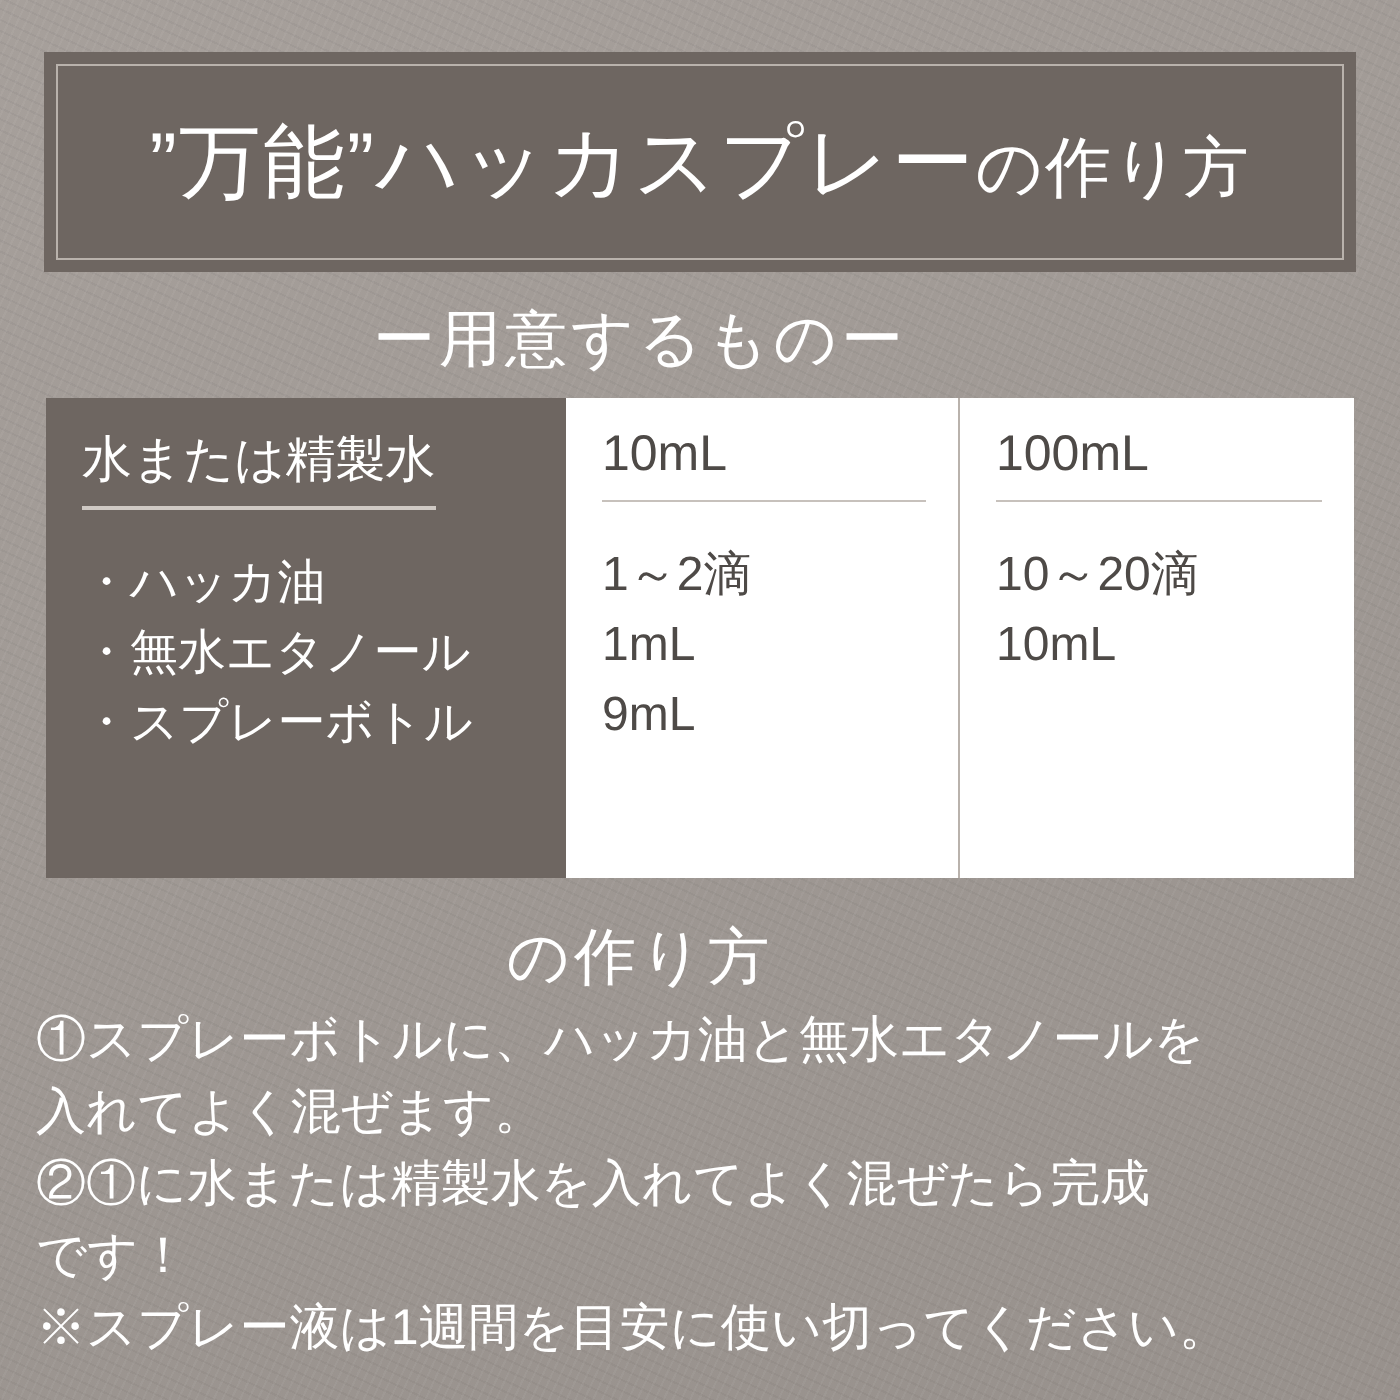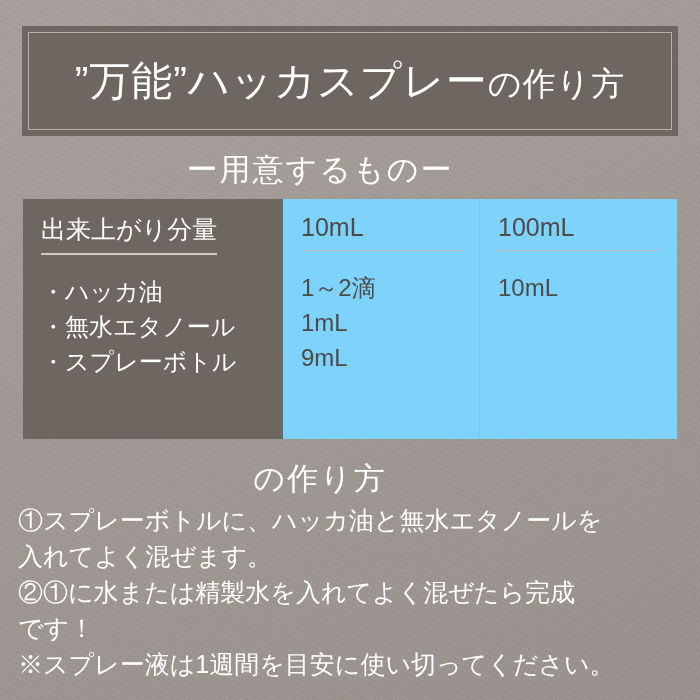--- a/index.html
+++ b/index.html
@@ -101,21 +101,21 @@
   .left-list {
     margin-top: 19px;
   }
   .left-list div {
     font-size: 24px;
     line-height: 35px;
     white-space: nowrap;
   }
   .table-right {
     flex: 1;
-    background: #7dd3fc;
+    background: #ffffff;
     display: flex;
     color: #4e4a47;
     box-sizing: border-box;
   }
   .col {
     box-sizing: border-box;
     padding: 14px 0 0 18px;
   }
   .col.col-a { width: 196px; }
   .col.col-b { width: 198px; border-left: 1px solid #b9b2ac; }
@@ -159,39 +159,40 @@
   <div class="title-banner">
     <div class="title-inner">
       <div class="title-text"><span>”万能”</span><span>ハッカスプレー</span><span class="small">の作り方</span></div>
     </div>
   </div>
 
   <div class="section-heading" id="heading-materials">ー用意するものー</div>
 
   <div class="table-wrap">
     <div class="table-left">
-      <div class="left-head">出来上がり分量</div>
+      <div class="left-head">水または精製水</div>
       <div class="left-list">
         <div>・ハッカ油</div>
         <div>・無水エタノール</div>
         <div>・スプレーボトル</div>
       </div>
     </div>
     <div class="table-right">
       <div class="col col-a">
         <div class="col-head">10mL</div>
         <div class="col-vals">
           <div>1～2滴</div>
           <div>1mL</div>
           <div>9mL</div>
         </div>
       </div>
       <div class="col col-b">
         <div class="col-head">100mL</div>
         <div class="col-vals">
+          <div>10～20滴</div>
           <div>10mL</div>
         </div>
       </div>
     </div>
   </div>
 
   <div class="section-heading" id="heading-method">の作り方</div>
 
   <div class="steps">
     <p>①スプレーボトルに、ハッカ油と無水エタノールを</p>

